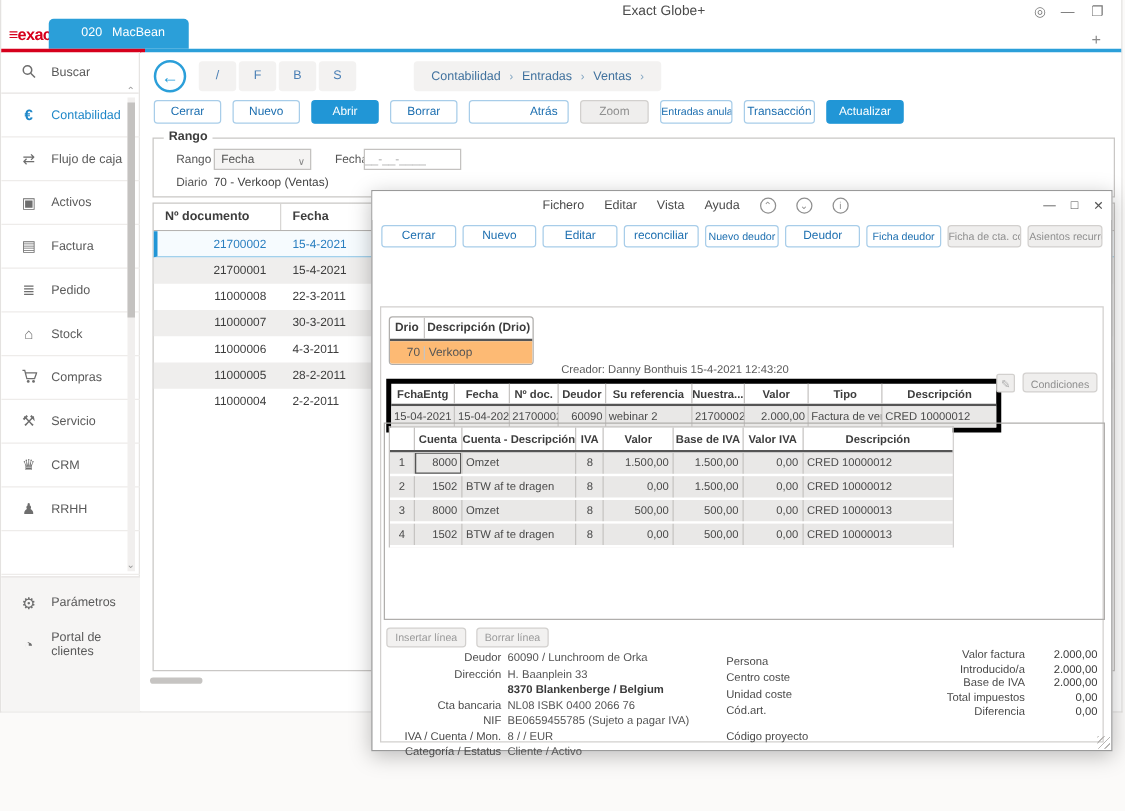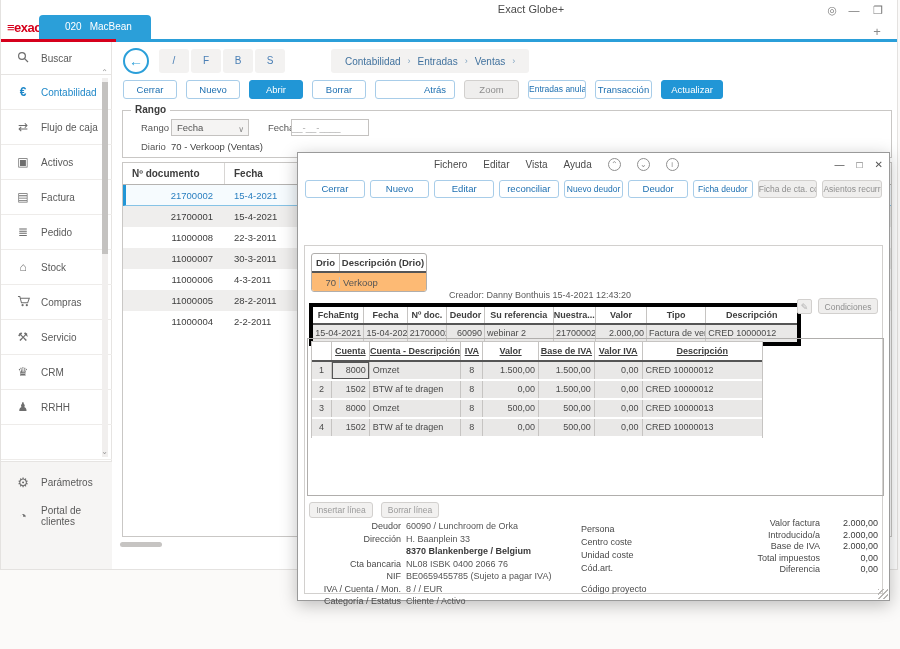--- a/index.html
+++ b/index.html
@@ -122,21 +122,21 @@
   #hdrtable span:last-child { border-right:none; }
   .hc0{width:52px;} .hc1{width:44px;} .hc2{width:40px;} .hc3{width:38px;} .hc4{width:70px;} .hc5{width:42px;} .hc6{width:52px;} .hc7{width:60px;} .hc8{width:92px;}
   .tr-r { text-align:right; } .tr-l { text-align:left; } .tr-c { text-align:center; }
 
   #attachbtn { position:absolute; right:70px; top:53px; width:15px; height:15px; border:1px solid #d2d0ce; background:#efeeed; border-radius:2px; color:#b0b0b0; font-size:9px; text-align:center; line-height:14px; }
   #condiciones { position:absolute; right:4px; top:52px; width:60px; height:16px; }
 
   
   #linespanel { position:absolute; left:2px; top:92px; width:577px; height:158px; border:1px solid #b0aeac; }
   #linestable { position:absolute; left:3px; top:2px; width:452px; font-size:9px; border:1px solid #c6c4c2; border-bottom:none; }
-  #linestable .hd { display:flex; height:20px; font-weight:bold; border-bottom:2px solid #555; align-items:center; background:#fff;text-decoration:underline; }
+  #linestable .hd { display:flex; height:20px; font-weight:bold; border-bottom:2px solid #555; align-items:center; background:#fff; }
   #linestable .hd span { text-align:center; border-right:1px solid #c6c4c2; height:100%; line-height:18px; }
   #linestable .lr { display:flex; height:19px; background:#e9e8e7; color:#4a4a4a; border-bottom:2px solid #fff; align-items:center; }
   #linestable .lr span { height:100%; line-height:17px; border-right:1px solid #c6c4c2; padding:0 3px; white-space:nowrap; overflow:hidden; }
   #linestable span:last-child { border-right:none; }
   .lc0{width:20px;} .lc1{width:38px;} .lc2{width:92px;} .lc3{width:22px;} .lc4{width:56px;} .lc5{width:56px;} .lc6{width:48px;} .lc7{width:120px;}
   .cell-focus { box-shadow: inset 0 0 0 1px #555; }
 
   .linebtn { position:absolute; height:16px; border:1px solid #d2d0ce; background:#f2f1f0; color:#9a9a9a; border-radius:3px; font-size:8.5px; line-height:14px; text-align:center; }
 
   

